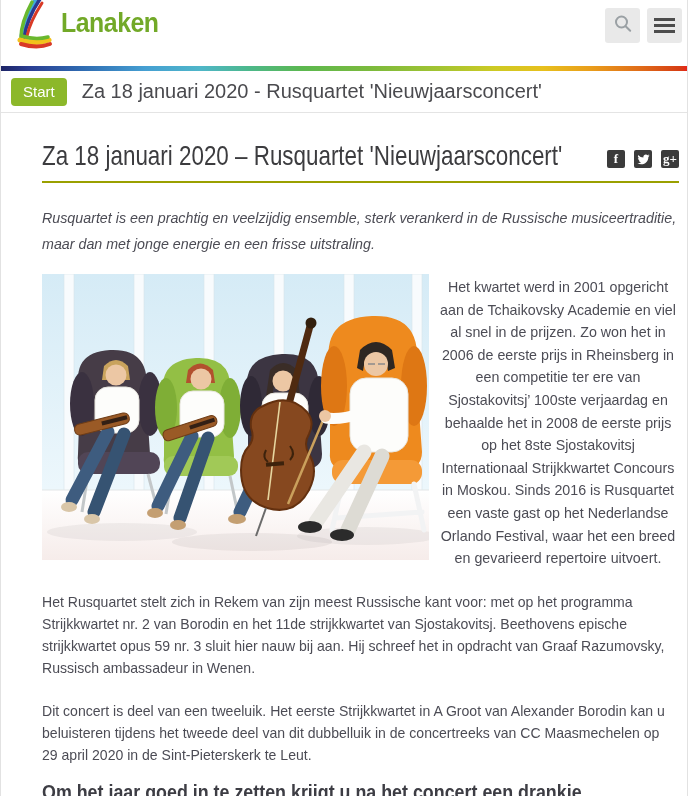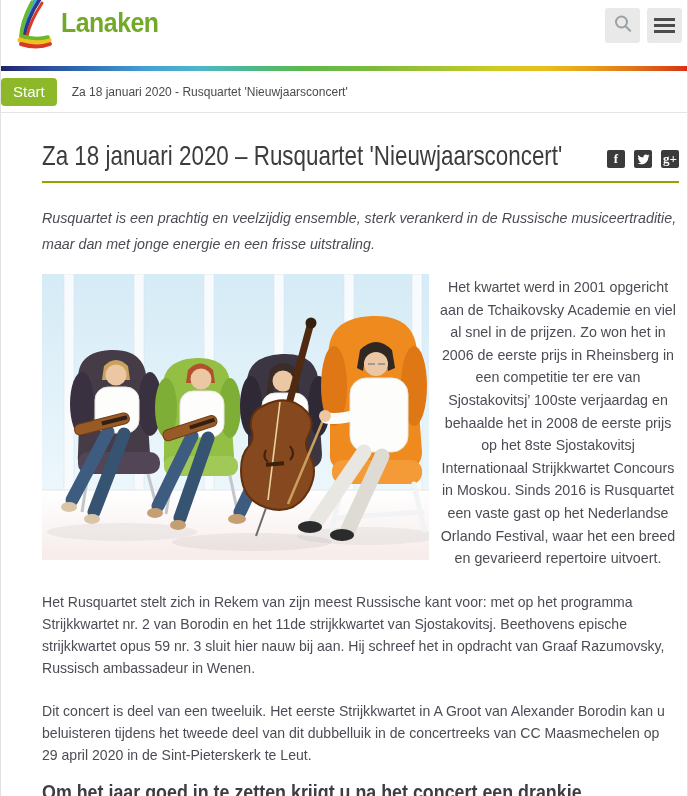--- a/index.html
+++ b/index.html
@@ -18,25 +18,25 @@
   .burger { display:flex; flex-direction:column; gap:3px; }
   .burger span { width:21px; height:3px; background:#4c4c4c; }
 
   
   .rainbow { height:5px; background:linear-gradient(to right,
       #1d2465 0%, #2a3d92 4%, #2f6cb2 12%, #459fd2 21%, #4fb6c9 29%, #4cb88c 36%,
       #5cb84f 44%, #7cba3c 54%, #a3c432 64%, #cdca24 72%, #e7c01d 79%,
       #e99d1b 86%, #e06d19 93%, #d63d14 99%, #e8241a 100%); }
 
   
-  .breadcrumb { height:42px; display:flex; align-items:center; padding-left:0;
+  .breadcrumb { height:42px; display:flex; align-items:center; padding-left:10px;
                 border-bottom:1px solid #e4e4e4; background:#fff; }
   .crumb-home { background:#8cb82a; color:#fff; font-size:15px; padding:5px 12px 6px;
                 border-radius:4px; border:none; cursor:pointer; }
-  .crumb-current { margin-left:15px; font-size:12px; color:#4a4a4e; }
+  .crumb-current { margin-left:15px; font-size:20px; color:#4a4a4e; }
 
   
   .main { padding:0 8px;margin-left:33px; }
   .title-row { position:relative; margin-top:27px; height:36px; }
   h1.page-title { font-size:28px; font-weight:500; color:#3c3c3f; white-space:nowrap;
                   transform:scaleX(0.80); transform-origin:0 50%; letter-spacing:0; }
   .share { position:absolute; right:0; top:10px; display:flex; gap:9px; }
   .share a { width:18px; height:18px; background:#3b3b3b; border-radius:2px; color:#fff;
              display:flex; align-items:center; justify-content:center; font-size:13px;
              font-weight:bold; text-decoration:none; font-family:"Liberation Serif", serif; }

